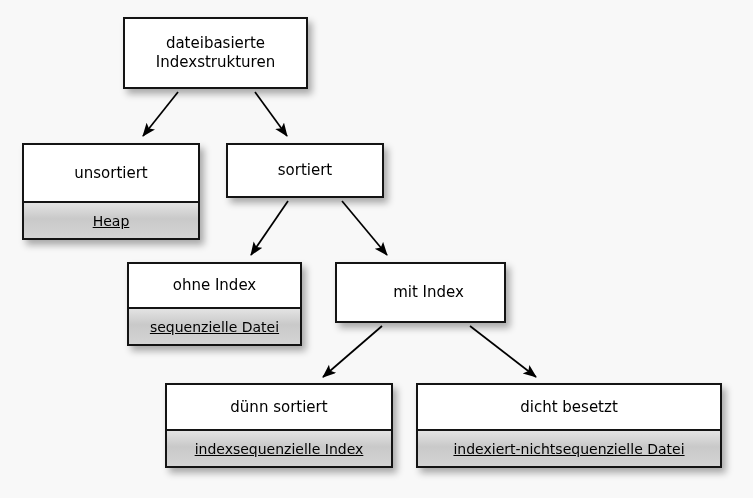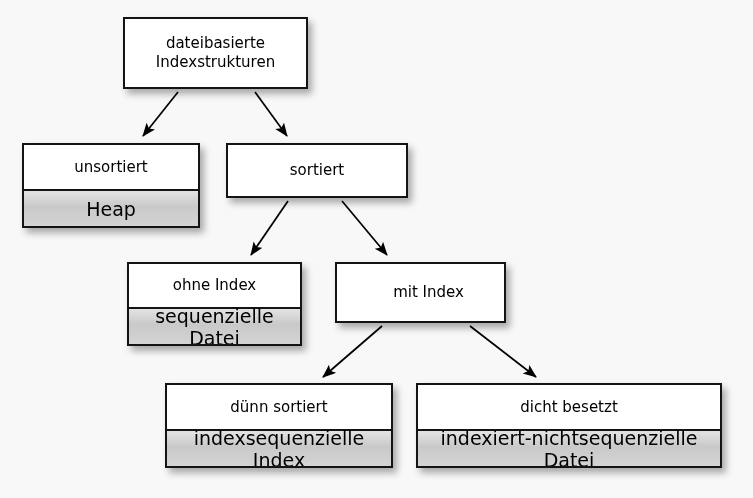--- a/index.html
+++ b/index.html
@@ -52,30 +52,31 @@
     white-space: pre-line;
   }
   .node-sub {
     flex: 0 0 auto;
     display: flex;
     align-items: center;
     justify-content: center;
     border-top: 2px solid #141414;
     background: linear-gradient(to bottom, #e3e3e3 0%, #c9c9c9 45%, #d4d4d4 100%);
     color: #000000;
-    font-size: 19px;
+    font-size: 14px;
     text-align: center;
     padding: 11px 6px;
     box-sizing: border-box;
+    text-decoration: underline;
   }
 
   
   #node-root      { left: 123px; top: 17px;  width: 185px; height: 72px; }
-  #node-unsortiert{ left: 22px;  top: 143px; width: 178px; height: 85px; }
-  #node-sortiert  { left: 226px; top: 143px; width: 182px; height: 55px; }
+  #node-unsortiert{ left: 22px;  top: 143px; width: 178px; height: 97px; }
+  #node-sortiert  { left: 226px; top: 143px; width: 158px; height: 55px; }
   #node-ohne-index{ left: 127px; top: 262px; width: 175px; height: 84px; }
   #node-mit-index { left: 335px; top: 262px; width: 171px; height: 61px; padding-left: 16px; }
   #node-duenn     { left: 165px; top: 383px; width: 228px; height: 85px; }
   #node-dicht     { left: 416px; top: 383px; width: 306px; height: 85px; }
 
   #node-unsortiert .node-sub,
   #node-ohne-index .node-sub,
   #node-duenn .node-sub,
   #node-dicht .node-sub { height: 37px; }
 </style>

